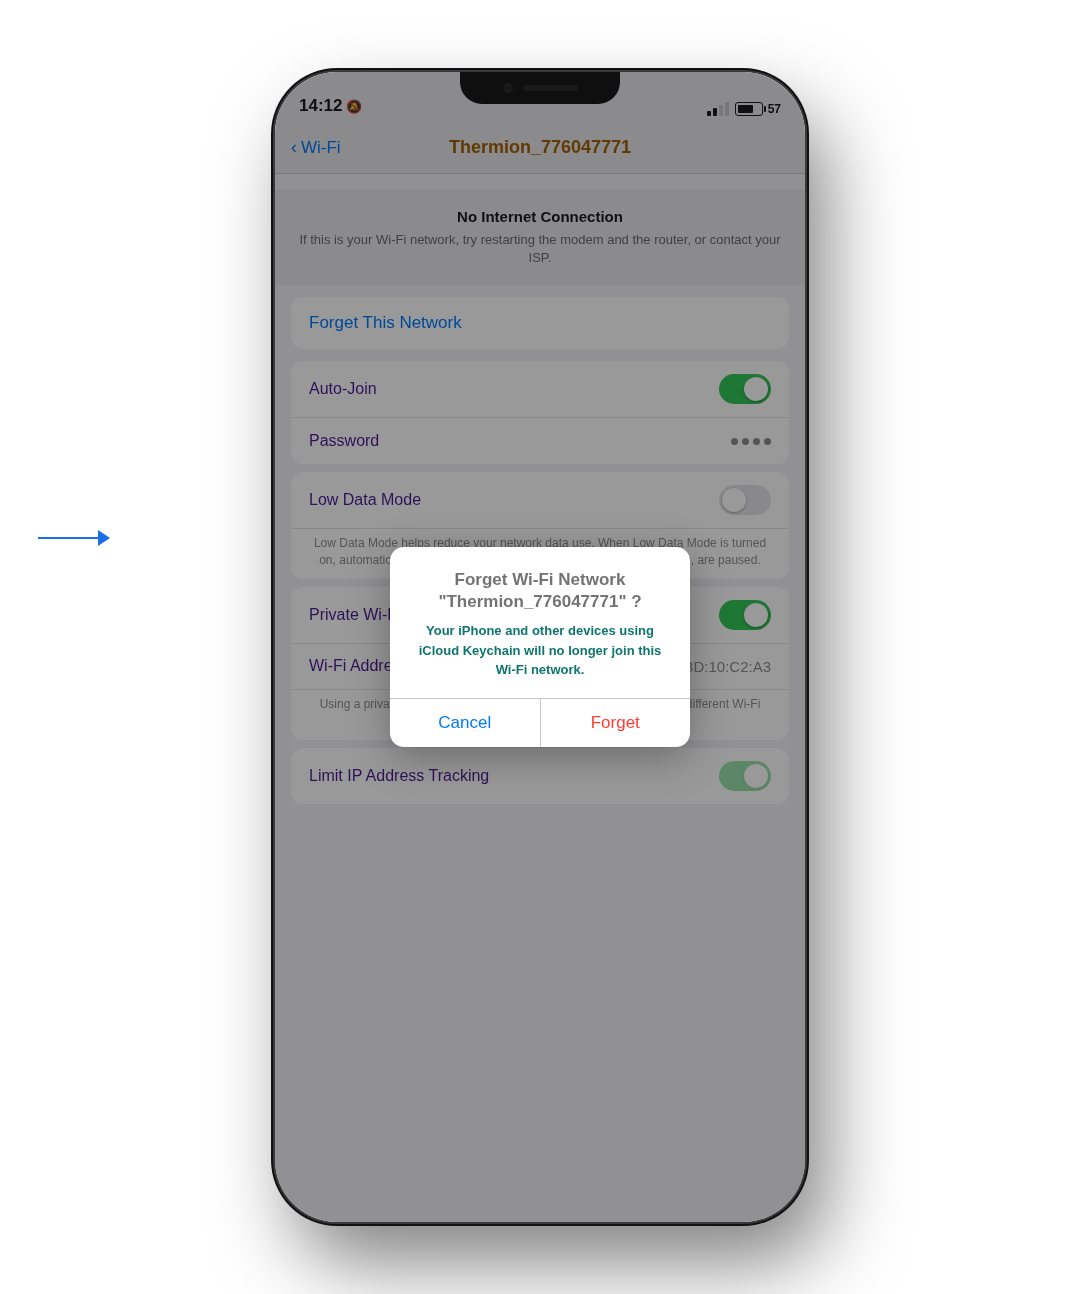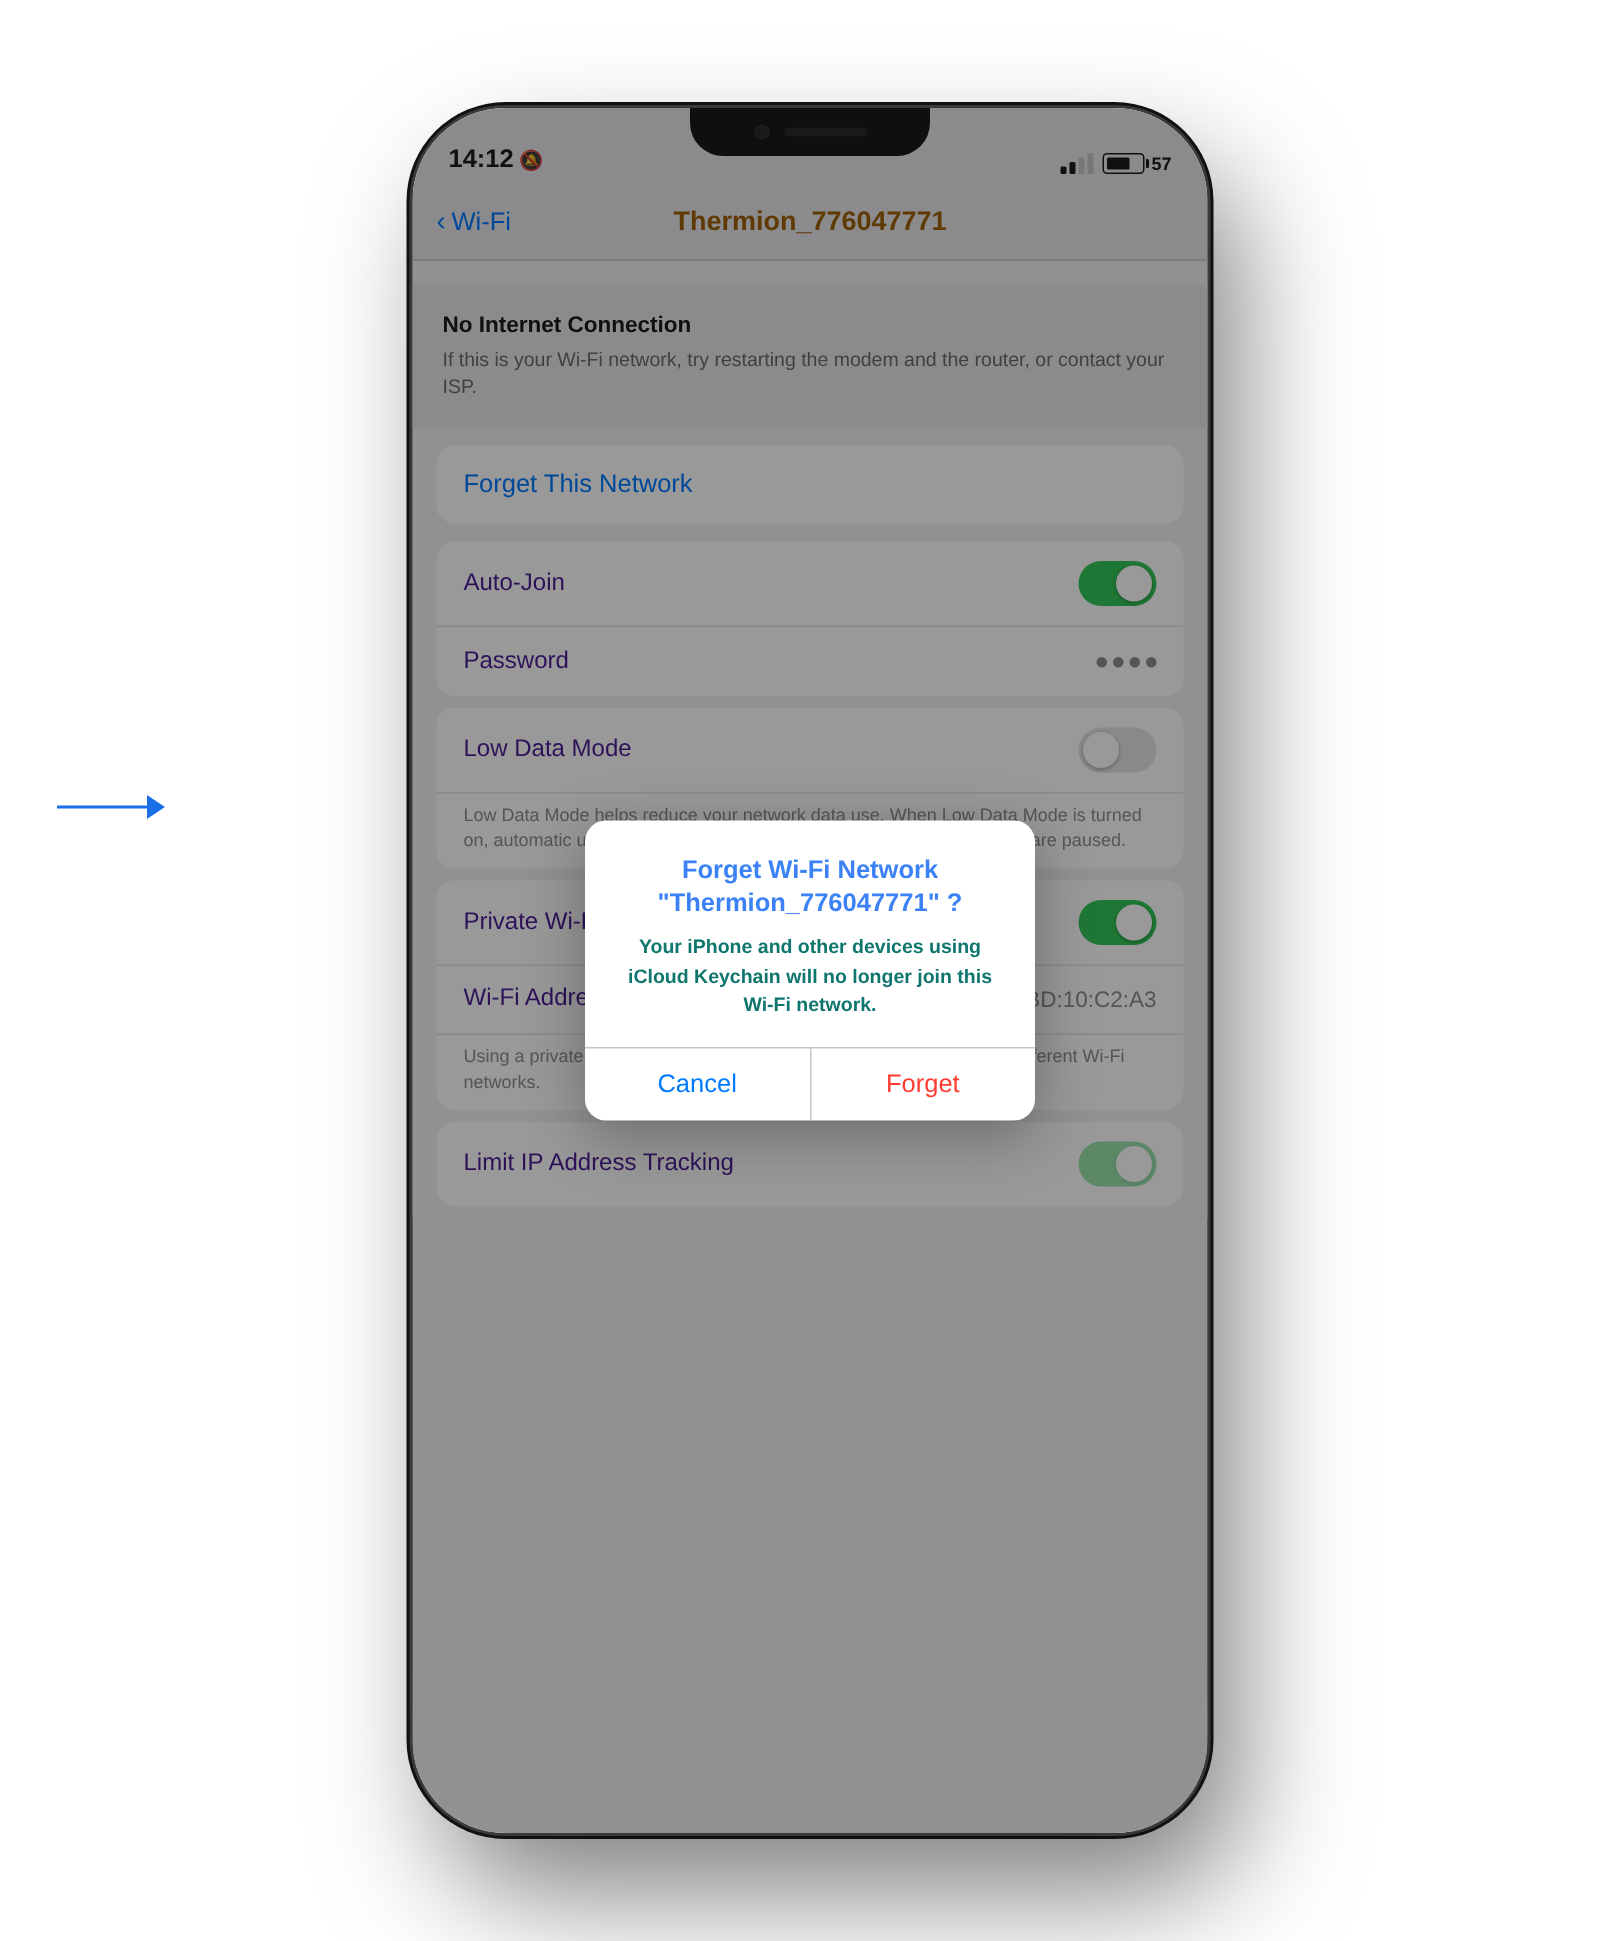--- a/index.html
+++ b/index.html
@@ -226,20 +226,21 @@
       text-align: center;
       flex: 2;
     }
     .nav-spacer { flex: 1; }
 
     
     .content {
       background: #f2f2f7;
       flex: 1;
       overflow: hidden;
+      text-align: center;
     }
 
     
     .info-card {
       background: #e8e8ec;
       margin: 0 0;
       padding: 18px 20px;
     }
     .info-card-title {
       font-size: 15px;
@@ -363,21 +364,21 @@
     }
 
     .dialog-content {
       padding: 22px 18px 18px;
       text-align: center;
     }
 
     .dialog-title {
       font-size: 17px;
       font-weight: 700;
-      color: #3b82f6;
+      color: #737373;
       margin-bottom: 8px;
       line-height: 1.3;
     }
 
     .dialog-message {
       font-size: 13px;
       color: #0f766e;
       line-height: 1.5;
       font-weight: bold;
     }

